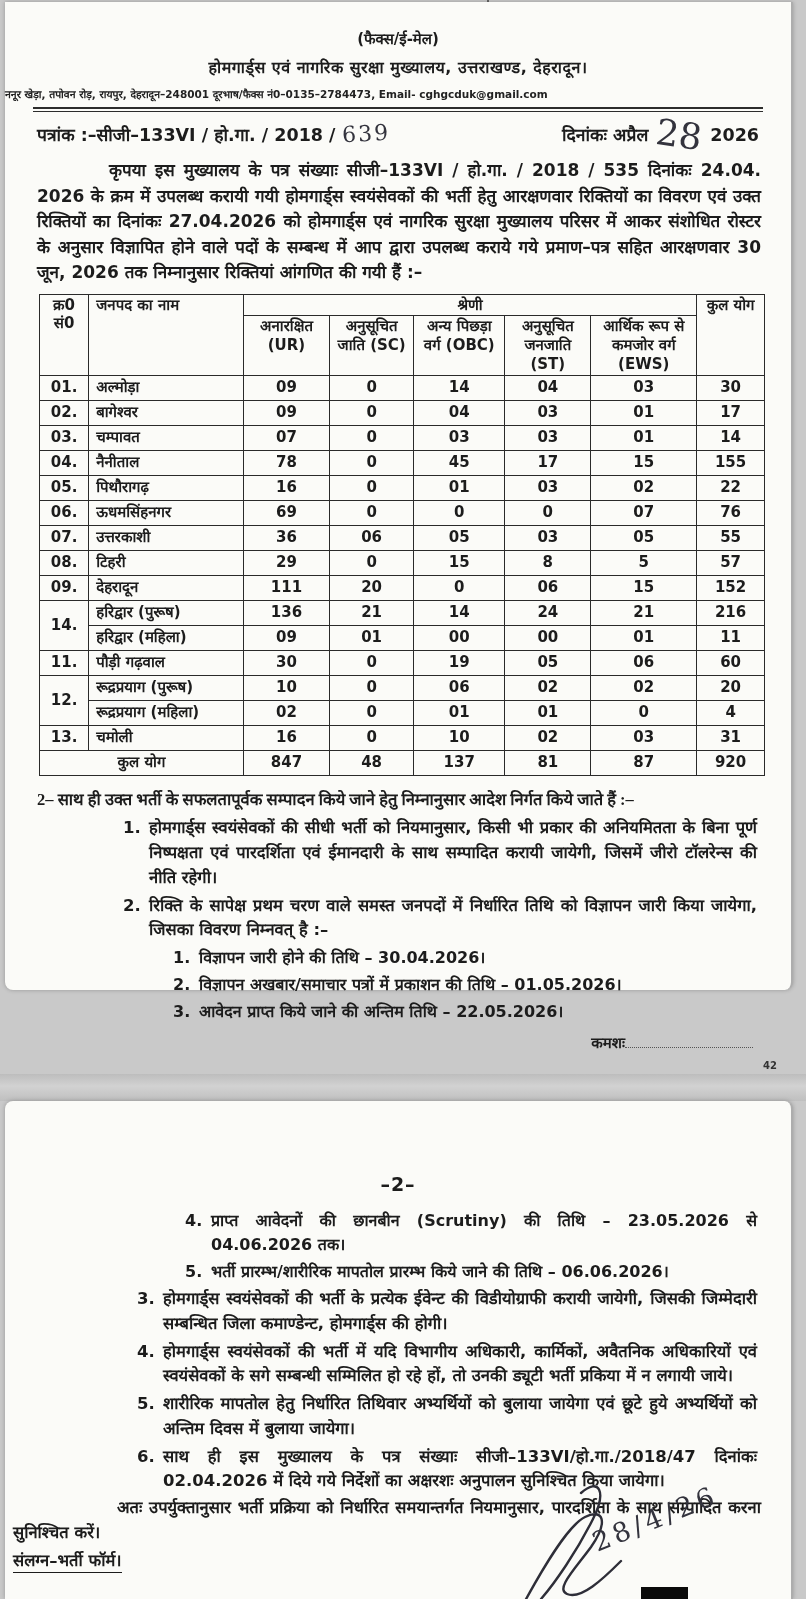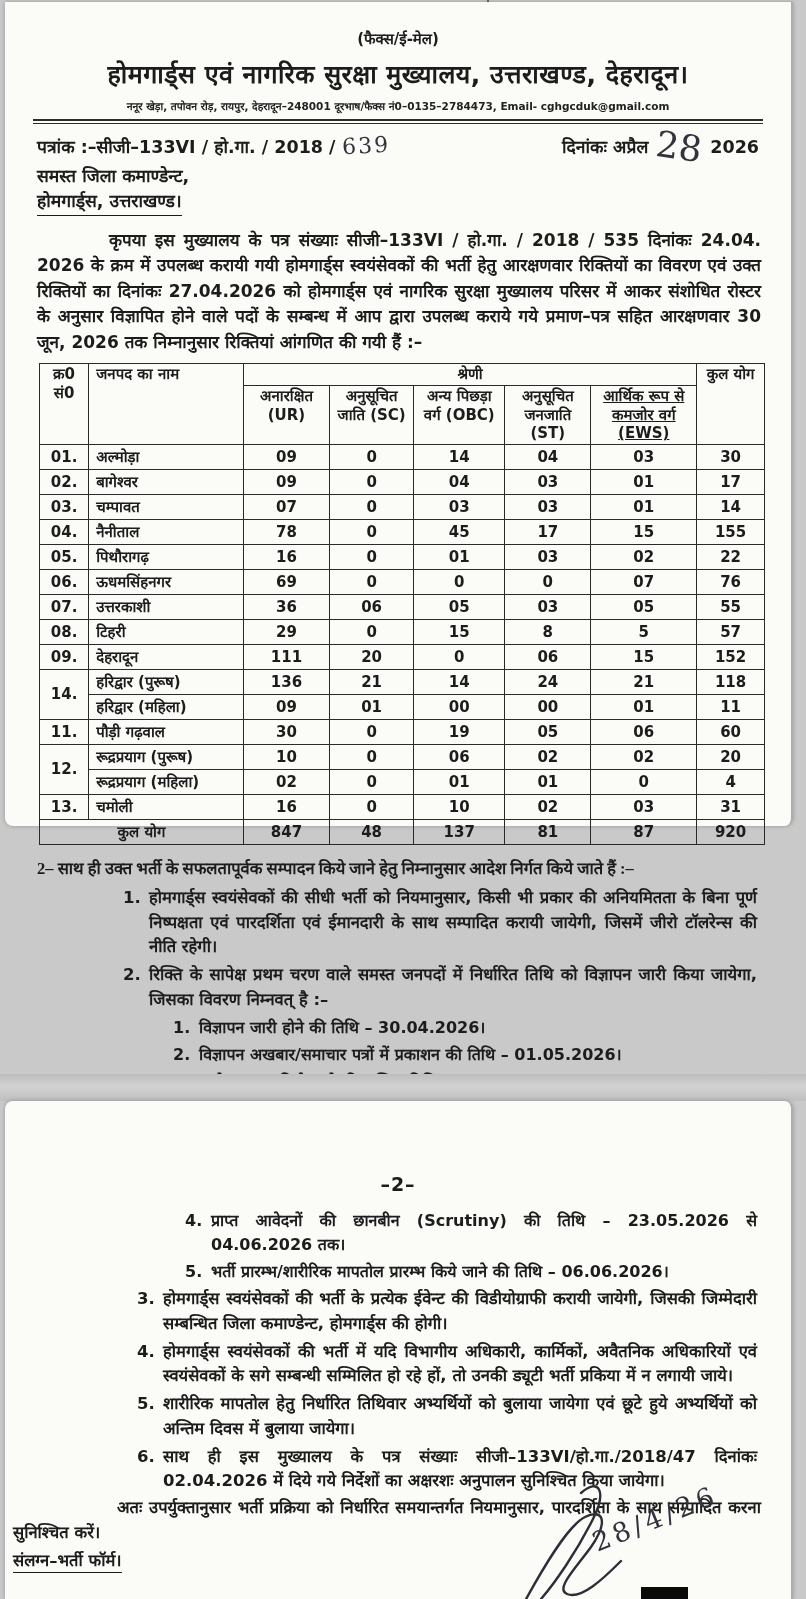--- a/index.html
+++ b/index.html
@@ -10,30 +10,30 @@
     color:#1c1c1c;
     -webkit-font-smoothing:antialiased;
   }
   #canvas{position:relative;width:806px;height:1599px;overflow:hidden;background:#c9c9c9;}
   .page{
     position:absolute;left:5px;width:786px;
     background:#fbfbf8;
     border-right:2px solid #adadad;
     box-shadow:0 0 4px rgba(0,0,0,.25);
   }
-  #page1{top:2px;height:824px;border-radius:0 0 8px 8px;}
+  #page1{top:2px;height:988px;border-radius:0 0 8px 8px;}
   #page2{top:1101px;height:498px;border-radius:8px 8px 0 0;}
   .divider{position:absolute;top:1074px;left:0;width:806px;height:27px;
     background:linear-gradient(#bdbdbd,#d2d2d2 45%,#bfbfbf);}
   .artifact-line{position:absolute;left:487px;top:0;width:2px;height:10px;background:#666;}
 
   
   .fax-label{text-align:center;padding-top:26px;font-size:15px;font-weight:600;}
-  .main-title{text-align:center;font-size:25px;font-weight:700;margin-top:8px;letter-spacing:.5px;}
-  .address-line{text-align:center;font-size:10.5px;font-weight:600;margin-top:9px;color:#222;}
+  .main-title{text-align:center;font-size:16px;font-weight:700;margin-top:8px;letter-spacing:.5px;}
+  .address-line{text-align:left;font-size:10.5px;font-weight:600;margin-top:9px;color:#222;}
   .double-rule{margin:6px 28px 0 28px;height:2px;border-top:2.2px solid #2c2c2c;border-bottom:1.4px solid #2c2c2c;}
 
   .letter-row{display:flex;justify-content:space-between;align-items:baseline;
     margin:9px 30px 0 32px;font-size:17.5px;font-weight:700;}
   .hand{font-family:"DejaVu Serif", serif;font-weight:400;color:#33333d;}
   .hand-letterno{font-size:22px;display:inline-block;transform:rotate(-3deg);letter-spacing:2px;}
   .date-wrap{position:relative;padding-right:2px;}
   .hand-date{font-size:36px;position:relative;top:6px;display:inline-block;transform:rotate(8deg);margin:0 2px;line-height:0;}
   .addressee{margin:6px 0 0 32px;font-size:17.5px;font-weight:700;line-height:1.42;}
   .addressee .u{display:inline-block;border-bottom:1.6px solid #1c1c1c;padding-bottom:1px;}
@@ -45,21 +45,21 @@
   
   table.vac{border-collapse:collapse;margin:8px 0 0 34px;width:726px;
     font-size:15px;font-weight:600;}
   table.vac th,table.vac td{border:1.6px solid #2a2a2a;text-align:center;padding:1px 2px;line-height:1.25;}
   table.vac th{font-weight:700;vertical-align:top;}
   table.vac .sn{width:46px;}
   table.vac .dist{width:152px;text-align:left;padding-left:7px;}
   table.vac td{height:22px;}
   table.vac .c-ur{width:84px;} table.vac .c-sc{width:82px;}
   table.vac .c-obc{width:90px;} table.vac .c-st{width:84px;}
-  table.vac .c-ews{width:106px;text-decoration:underline;} table.vac .c-tot{width:66px;}
+  table.vac .c-ews{width:106px;} table.vac .c-tot{width:66px;}
   table.vac tr.total-row td{font-weight:700;}
 
   
   .sec2-intro{margin:12px 30px 0 32px;font-size:16.5px;font-weight:600;line-height:1.5;text-align:justify;font-family:Liberation Serif, serif;}
   .olist{margin:4px 34px 0 0;}
   .oitem{display:flex;margin:3px 0 0 118px;font-size:16.5px;font-weight:600;line-height:1.5;}
   .oitem .num{width:26px;flex:none;font-weight:700;}
   .oitem .txt{text-align:justify;}
   .sublist .oitem{margin-left:168px;font-size:16px;}
   .continued{display:flex;justify-content:flex-end;align-items:baseline;margin:8px 38px 0 0;
@@ -98,24 +98,20 @@
         <span>पत्रांक :–सीजी–133VI / हो.गा. / 2018 /</span>
         <span class="hand hand-letterno">639</span>
       </div>
       <div class="date-wrap">
         <span>दिनांकः अप्रैल</span>
         <span class="hand hand-date">28</span>
         <span>2026</span>
       </div>
     </div>
 
-    <div class="addressee">
-      <div>समस्त जिला कमाण्डेन्ट,</div>
-      <div><span class="u">होमगार्ड्स, उत्तराखण्ड।</span></div>
-    </div>
 
     <div class="para1">कृपया इस मुख्यालय के पत्र संख्याः सीजी–133VI / हो.गा. / 2018 / 535 दिनांकः 24.04. 2026 के क्रम में उपलब्ध करायी गयी होमगार्ड्स स्वयंसेवकों की भर्ती हेतु आरक्षणवार रिक्तियों का विवरण एवं उक्त रिक्तियों का दिनांकः 27.04.2026 को होमगार्ड्स एवं नागरिक सुरक्षा मुख्यालय परिसर में आकर संशोधित रोस्टर के अनुसार विज्ञापित होने वाले पदों के सम्बन्ध में आप द्वारा उपलब्ध कराये गये प्रमाण–पत्र सहित आरक्षणवार 30 जून, 2026 तक निम्नानुसार रिक्तियां आंगणित की गयी हैं :–</div>
 
     <table class="vac">
       <thead>
         <tr>
           <th class="sn" rowspan="2">क्र0 सं0</th>
           <th class="dist" rowspan="2">जनपद का नाम</th>
           <th colspan="5">श्रेणी</th>
           <th class="c-tot" rowspan="2">कुल योग</th>
@@ -220,21 +216,21 @@
             <td>152</td>
           </tr>
           <tr>
             <td class="sn" rowspan="2">14.</td>
             <td class="dist">हरिद्वार (पुरूष)</td>
             <td>136</td>
             <td>21</td>
             <td>14</td>
             <td>24</td>
             <td>21</td>
-            <td>118</td>
+            <td>216</td>
           </tr>
           <tr>
             <td class="dist">हरिद्वार (महिला)</td>
             <td>09</td>
             <td>01</td>
             <td>00</td>
             <td>00</td>
             <td>01</td>
             <td>11</td>
           </tr>

